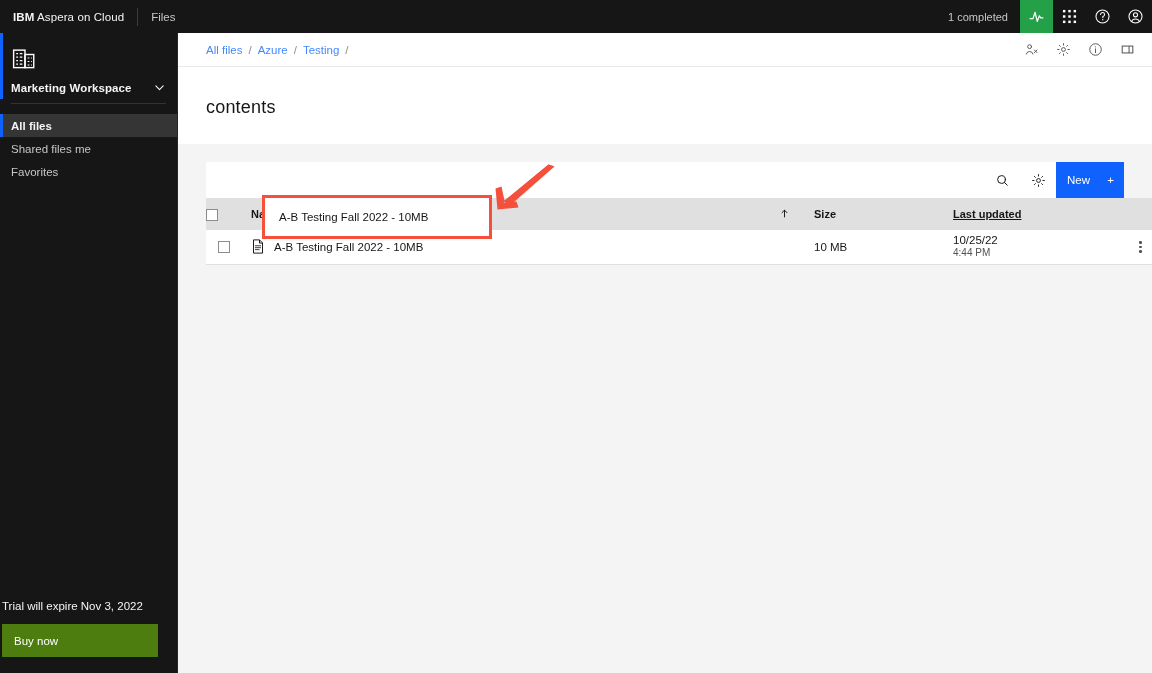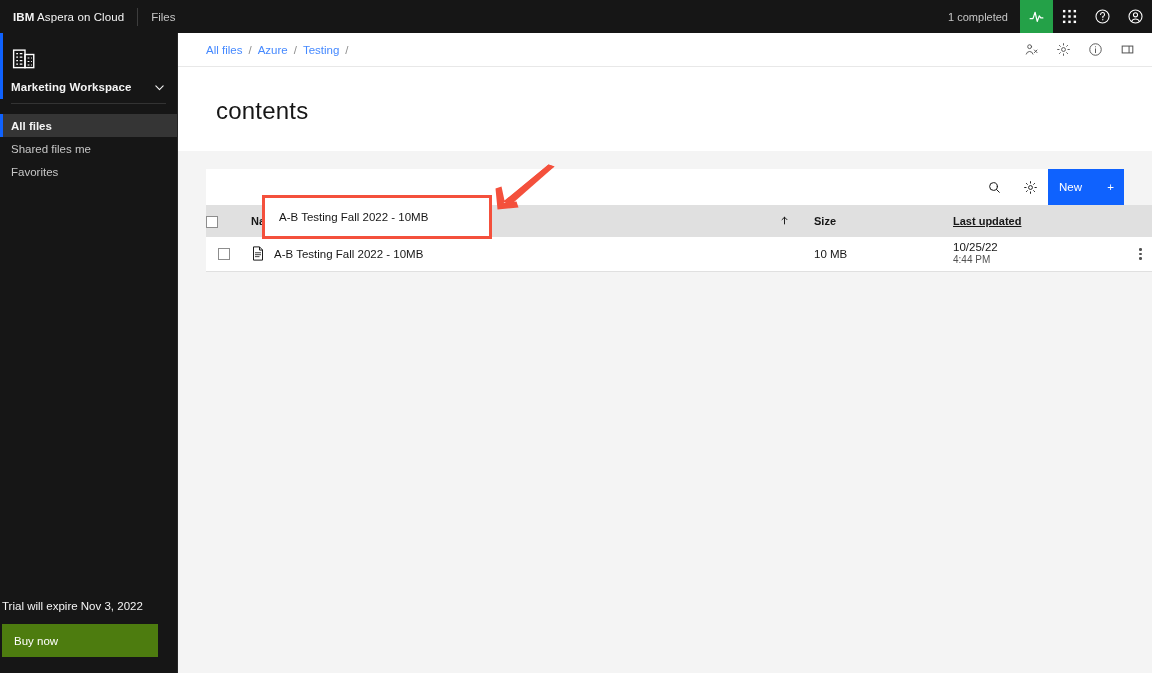--- a/index.html
+++ b/index.html
@@ -96,21 +96,21 @@
   .workspace {
     padding: 10px 11px 0 11px;
   }
   .workspace-icon {
     width: 30px; height: 30px;
     display: flex; align-items: center;
     margin-bottom: 8px;
   }
   .workspace-row {
     display: flex;
-    align-items: flex-start;
+    align-items: center;
     justify-content: space-between;
     padding-bottom: 9px;
     border-bottom: 1px solid #333333;
   }
   .workspace-name {
     color: #f4f4f4;
     font-size: 11.5px;
     font-weight: 700;
     letter-spacing: .1px;
   }
@@ -192,24 +192,24 @@
   }
   .crumb-tail { color: #8d8d8d; margin-left: 6px; }
   .bc-icons { display: flex; align-items: center; gap: 10px; }
   .bc-icon {
     width: 22px; height: 22px;
     display: flex; align-items: center; justify-content: center;
     cursor: pointer;
   }
 
   .page-title {
-    font-size: 24px;
+    font-size: 18px;
     font-weight: 400;
     color: #161616;
-    padding: 30px 28px 26px 38px;
+    padding: 30px 28px 26px 28px;
     letter-spacing: .2px;
   }
 
   .content-panel {
     background: #f4f4f4;
     padding: 18px 28px 0 28px;
     height: 540px;
   }
 
   .table-wrap { position: relative; }
@@ -223,21 +223,21 @@
     border-bottom: 0;
   }
   .tt-icon {
     width: 36px;
     display: flex;
     align-items: center;
     justify-content: center;
     cursor: pointer;
   }
   .new-btn {
-    width: 76px;
+    width: 68px;
     background: #0f62fe;
     color: #ffffff;
     font-size: 11.5px;
     display: flex;
     align-items: center;
     justify-content: space-between;
     padding: 0 10px 0 11px;
     border: none;
     cursor: pointer;
     font-family: inherit;

